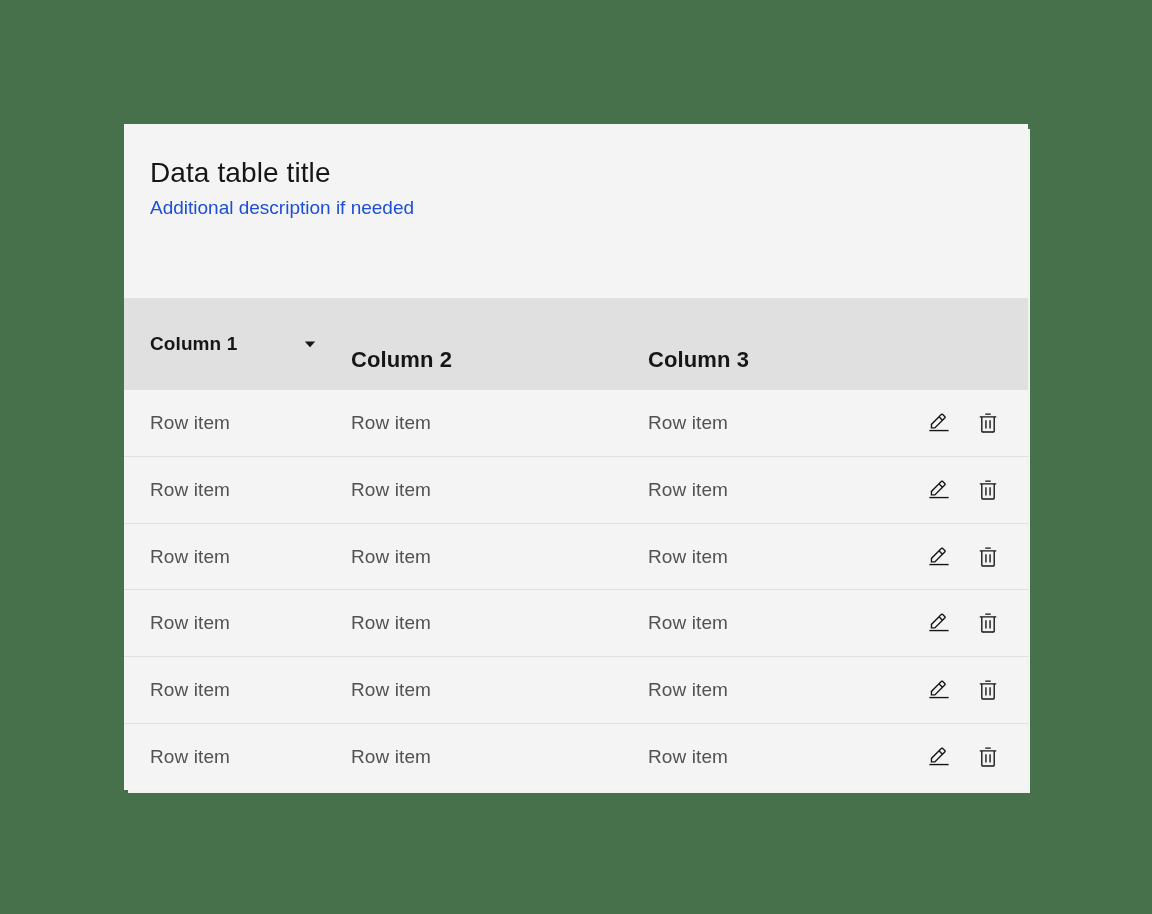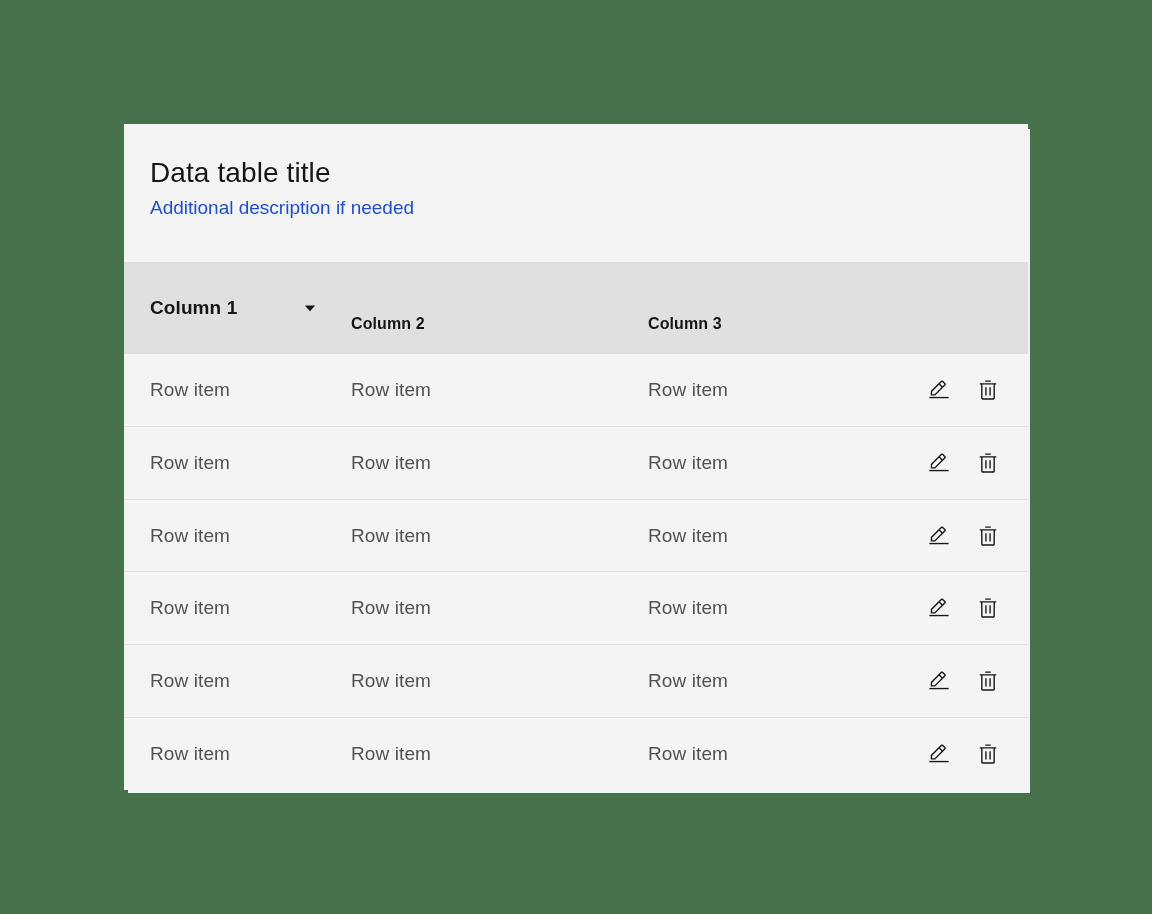--- a/index.html
+++ b/index.html
@@ -19,21 +19,21 @@
     top: 124px;
     width: 904px;
     height: 666px;
     background: #f4f4f4;
     box-shadow: 3px 4px 0 -1px rgba(255,255,255,0.92);
     display: flex;
     flex-direction: column;
   }
   
   .card-header {
-    height: 138px;
+    height: 174px;
     box-sizing: border-box;
     padding: 31px 26px 0 26px;
     flex: 0 0 auto;
   }
   .table-title {
     margin: 0;
     font-size: 28px;
     line-height: 36px;
     font-weight: 400;
     color: #161616;
@@ -54,21 +54,21 @@
   
   .thead {
     height: 92px;
     flex: 0 0 auto;
     background: #e0e0e0;
   }
   .th {
     display: flex;
     align-items: center;
     padding-left: 26px;
-    font-size: 16px;
+    font-size: 22px;
     font-weight: 700;
     color: #161616;
     letter-spacing: 0.1px;
     margin-top: 32px;
   }
   .th-sort-btn {
     width: 100%;
     height: 100%;
     display: flex;
     align-items: center;

